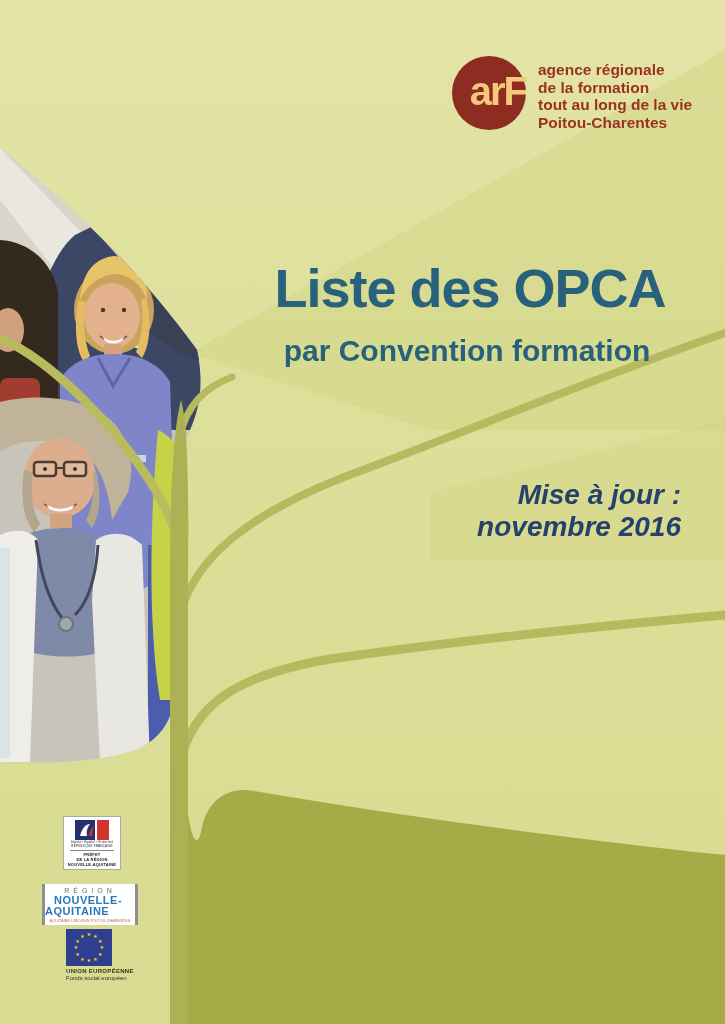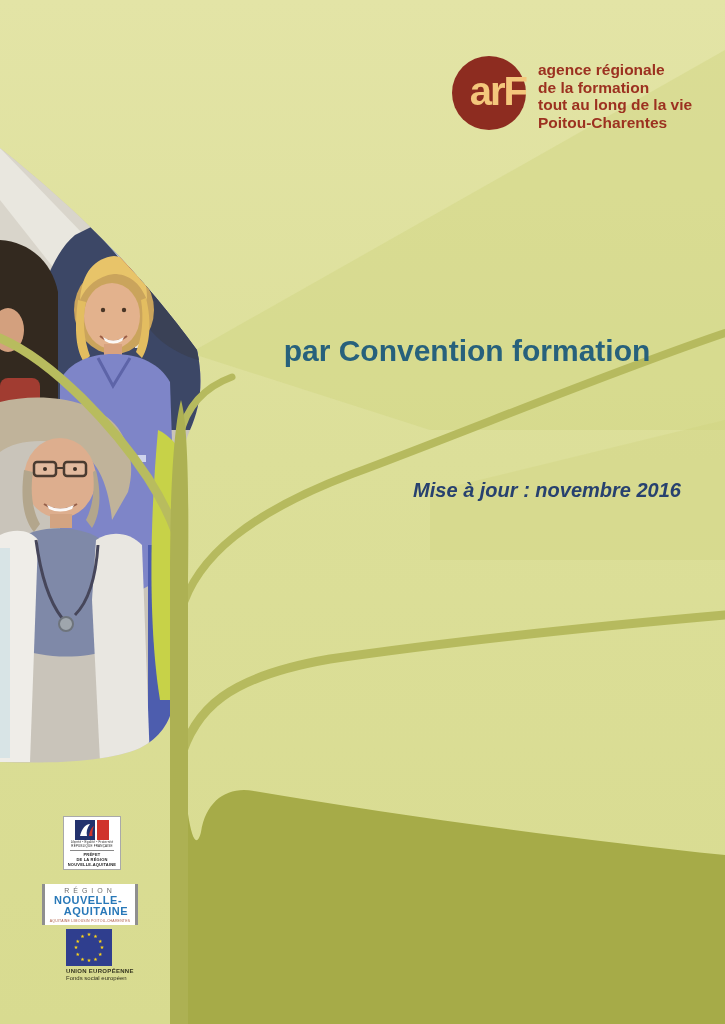--- a/index.html
+++ b/index.html
@@ -27,40 +27,40 @@
   #page-title{
     left:220px;top:258px;width:500px;text-align:center;
     color:#27617c;font-size:54px;font-weight:bold;letter-spacing:-1px;line-height:60px;
   }
   #page-subtitle{
     left:217px;top:334px;width:500px;text-align:center;
     color:#27617c;font-size:30px;font-weight:bold;letter-spacing:0;
   }
   #update-date{
     left:380px;top:479px;width:301px;text-align:right;
-    color:#27416f;font-size:20px;font-weight:bold;font-style:italic;
+    color:#27416f;font-size:28px;font-weight:bold;font-style:italic;
   }
   
   #prefet{
     left:63px;top:816px;width:58px;height:54px;background:#ffffff;
     border:1px solid #a9a9a9;box-sizing:border-box;text-align:center;
   }
   #prefet .emblem{margin:3px auto 1px auto;width:34px;height:20px;display:block;}
   #prefet .motto{font-size:3px;line-height:3.6px;color:#222;letter-spacing:.2px;}
   #prefet .rule{width:44px;height:1px;background:#888;margin:2px auto;}
   #prefet .pname{font-size:4px;line-height:4.8px;color:#1a1a1a;font-weight:bold;letter-spacing:.2px;}
   
   #region{
     left:42px;top:884px;width:96px;height:41px;background:#ffffff;
     border-left:3px solid #8f8f8f;border-right:3px solid #8f8f8f;
     box-sizing:border-box;padding-top:3px;text-align:center;
   }
   #region .kicker{font-size:7px;letter-spacing:4px;color:#6c6c6c;line-height:8px;}
   #region .n1{font-size:11px;font-weight:bold;color:#2878b8;line-height:11px;letter-spacing:.5px;text-align:left;padding-left:9px;}
-  #region .n2{font-size:11px;font-weight:bold;color:#2878b8;line-height:11px;letter-spacing:.5px;text-align:right;padding-right:7px;}
+  #region .n2{font-size:11px;font-weight:bold;color:#2878b8;line-height:11px;letter-spacing:.5px;text-align:left;padding-right:7px;}
   #region .caption{font-size:3.5px;color:#b0604a;margin-top:2px;letter-spacing:.2px;}
   
   #eu-flag{left:66px;top:929px;width:46px;height:37px;display:block;}
   #eu-text{left:66px;top:968px;width:110px;color:#33331f;}
   #eu-text .l1{font-size:6px;font-weight:bold;letter-spacing:.3px;line-height:7px;}
   #eu-text .l2{font-size:6px;line-height:7px;}
 </style>
 </head>
 <body>
 
@@ -170,20 +170,21 @@
   <div class="abs" id="arf-circle">
     <span id="arf-monogram">arF</span>
   </div>
   <div class="abs" id="arf-text">
     <div>agence régionale</div>
     <div>de la formation</div>
     <div>tout au long de la vie</div>
     <div>Poitou-Charentes</div>
   </div>
 
+  <div class="abs" id="page-title">Liste des OPCA</div>
   <div class="abs" id="page-subtitle">par Convention formation</div>
   <div class="abs" id="update-date">Mise à jour : novembre 2016</div>
 
   <div class="abs" id="prefet">
     <svg class="emblem" viewBox="0 0 34 20">
       <rect x="0" y="0" width="20" height="20" fill="#23326e"></rect>
       <path d="M5 16 C 7 8 11 4 15 4 C 12 8 11 12 12 16 Z" fill="#ffffff"></path>
       <path d="M14 16 C 15 10 17 7 19 6 C 17.5 9.5 17 13 17.5 16 Z" fill="#d0342c"></path>
       <rect x="22" y="0" width="12" height="20" fill="#d0342c"></rect>
     </svg>

